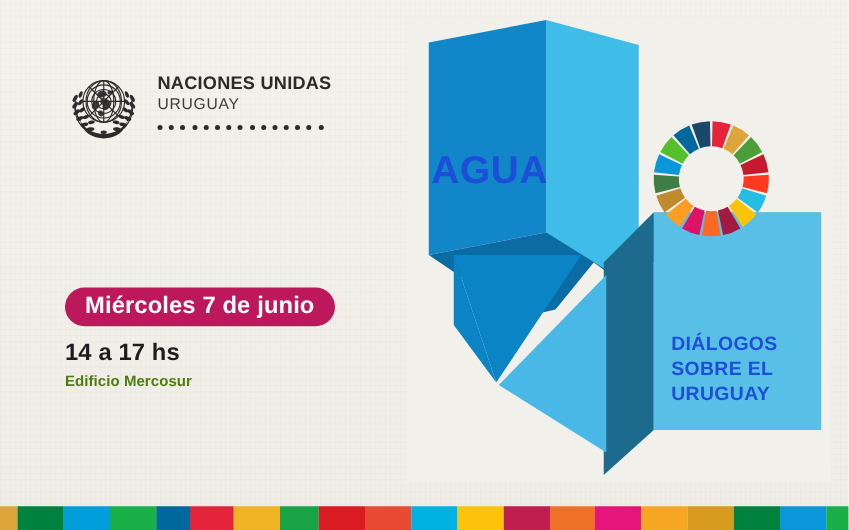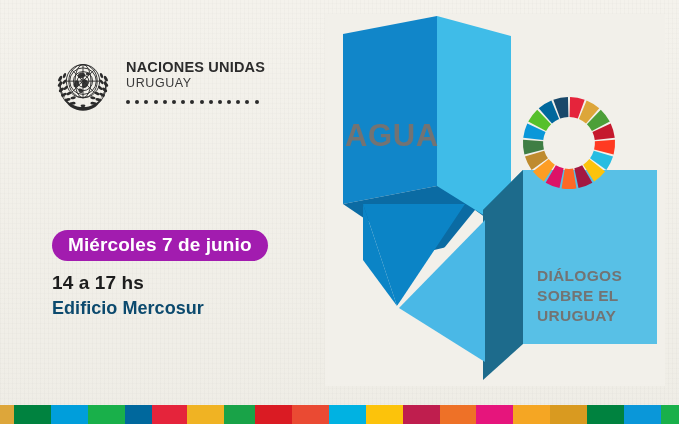--- a/index.html
+++ b/index.html
@@ -66,60 +66,60 @@
   }
 
   
   #event-info {
     position: absolute;
     left: 52px;
     top: 230px;
   }
   #date-pill {
     display: inline-block;
-    background: #a21caf;
+    background: #be185d;
     color: #ffffff;
     font-size: 19px;
     font-weight: bold;
     letter-spacing: 0.1px;
     padding: 4px 16px 5px 16px;
     border-radius: 20px;
     line-height: 1.15;
     white-space: nowrap;
   }
   #event-time {
     margin-top: 11px;
     font-size: 19px;
     font-weight: bold;
     color: #1d1d1d;
     letter-spacing: 0.1px;
     line-height: 1.15;
   }
   #event-place {
     margin-top: 4px;
-    font-size: 18px;
-    font-weight: bold;
-    color: #0c4a6e;
+    font-size: 12px;
+    font-weight: bold;
+    color: #4d7c0f;
     letter-spacing: 0.05px;
     line-height: 1.2;
   }
 
   
   #artwork {
     position: absolute;
     left: 325px;
     top: 14px;
     width: 340px;
     height: 372px;
   }
   #artwork svg { display: block; }
 
   .art-label {
     position: absolute;
-    color: #737373;
+    color: #1d4ed8;
     font-weight: bold;
     letter-spacing: 0.4px;
   }
   #agua-label {
     left: 345px;
     top: 118px;
     font-size: 31px;
     letter-spacing: 0.6px;
   }
   #cube-label {

